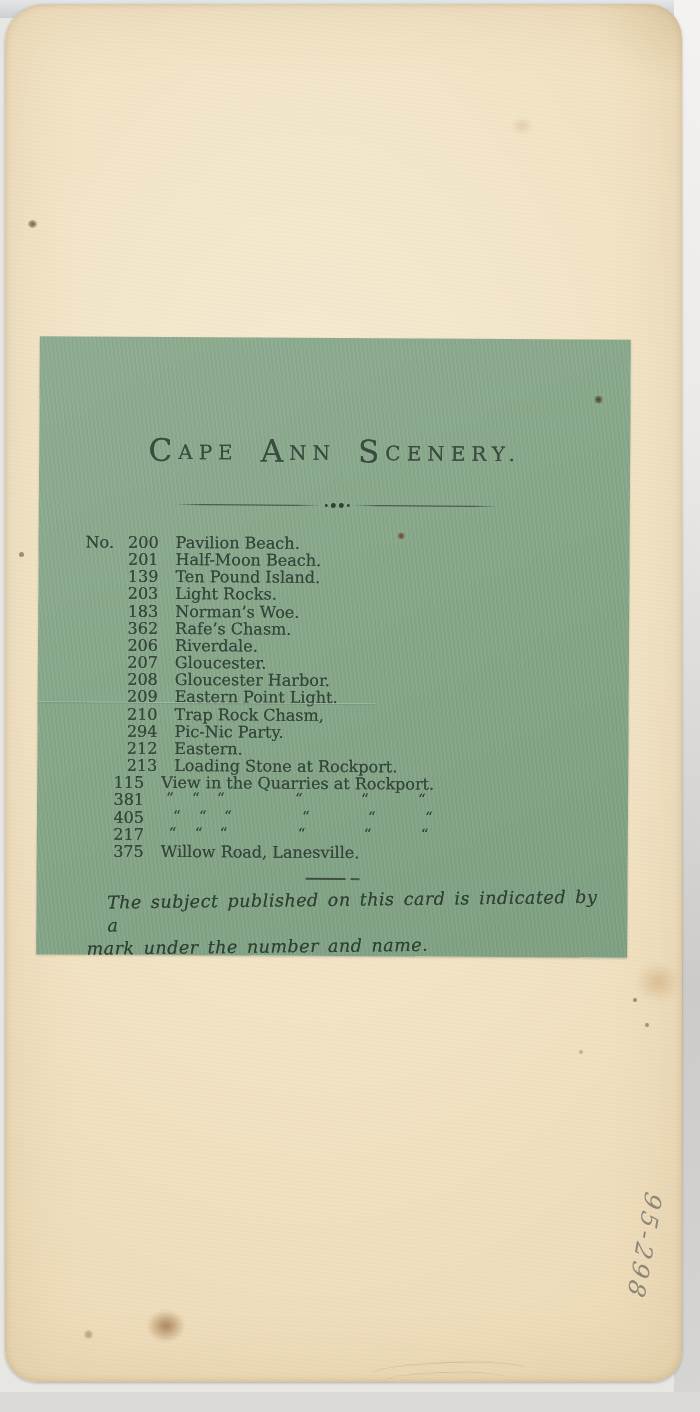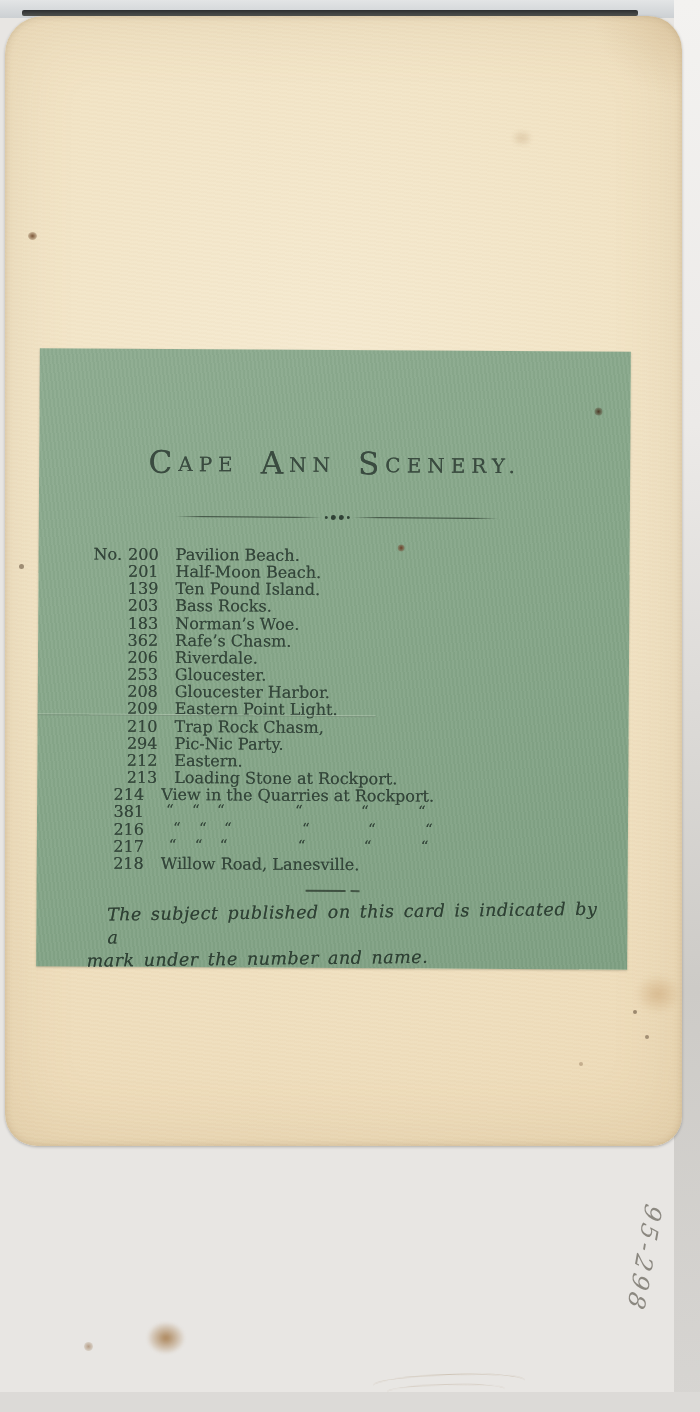--- a/index.html
+++ b/index.html
@@ -11,21 +11,21 @@
   
   .bg-top{position:absolute;left:0;top:0;width:700px;height:18px;
     background:linear-gradient(#e3e5e6,#ccd0d3);}
   .bg-right{position:absolute;right:0;top:0;width:26px;height:1412px;
     background:linear-gradient(#f3f2f0 0%,#eceae8 30%,#cdcbc7 70%,#d7d5d2 100%);}
   .bg-bottom{position:absolute;left:0;bottom:0;width:700px;height:20px;background:#dcdad7;}
   .top-dark-strip{position:absolute;left:22px;top:10px;width:616px;height:6px;
     background:linear-gradient(#2c2e30,#50524f);border-radius:2px;filter:blur(.5px);}
 
   
-  .card{position:absolute;left:5px;top:16px;width:677px;height:1130px;
+  .card{position:absolute;left:5px;top:4px;width:677px;height:1378px;
     border-radius:38px 34px 30px 32px;
     background:
       repeating-linear-gradient(7deg, rgba(255,255,255,.025) 0 2px, rgba(150,115,70,.02) 2px 4px),
       radial-gradient(120% 90% at 45% 35%, #f6ebd2 0%, #f2e4c6 40%, #eedcba 72%, #e7d2ab 100%);
     box-shadow:
       inset 0 0 7px rgba(140,110,70,.30),
       inset 0 0 70px rgba(160,130,85,.16),
       0 1px 3px rgba(0,0,0,.25);
   }
 
@@ -72,21 +72,21 @@
   .d-line{flex:1;height:1px;
     background:linear-gradient(to right, rgba(45,60,48,0), rgba(45,60,48,.85) 18%, rgba(45,60,48,.85) 82%, rgba(45,60,48,0));}
   .d-orn{display:flex;align-items:center;margin:0 2px;}
   .d-dot{background:rgba(38,54,44,.9);border-radius:50%;margin:0 1.5px;}
   .d-dot.a{width:3px;height:3px;}
   .d-dot.b{width:5px;height:5px;}
 
   .list{position:absolute;top:197px;left:0;width:100%;}
   .row{display:flex;font-size:16px;line-height:17.15px;}
   .num{width:120px;text-align:right;white-space:nowrap;}
-  .no-prefix{margin-right:6px;}
+  .no-prefix{margin-right:14px;}
   .name{margin-left:17px;white-space:nowrap;}
   .shift{transform:translateX(-13px);}
   .dittos{position:relative;margin-left:17px;width:420px;}
   .dm{position:absolute;top:-1px;font-size:15px;letter-spacing:-1px;}
   .dm:nth-child(1){left:5px;}  .dm:nth-child(2){left:31px;}
   .dm:nth-child(3){left:56px;} .dm:nth-child(4){left:134px;}
   .dm:nth-child(5){left:200px;}.dm:nth-child(6){left:257px;}
   .jit1 .dm{margin-left:7px;}  .jit2 .dm{margin-left:3px;}
 
   .subject-mark{position:absolute;left:0;top:366px;width:338px;height:1px;
@@ -156,36 +156,36 @@
       <div class="row">
         <span class="num">201</span>
         <span class="name">Half-Moon Beach.</span>
       </div>
       <div class="row">
         <span class="num">139</span>
         <span class="name">Ten Pound Island.</span>
       </div>
       <div class="row">
         <span class="num">203</span>
-        <span class="name">Bass Rocks.</span>
+        <span class="name">Light Rocks.</span>
       </div>
       <div class="row">
         <span class="num">183</span>
         <span class="name">Norman’s Woe.</span>
       </div>
       <div class="row">
         <span class="num">362</span>
         <span class="name">Rafe’s Chasm.</span>
       </div>
       <div class="row">
         <span class="num">206</span>
         <span class="name">Riverdale.</span>
       </div>
       <div class="row">
-        <span class="num">253</span>
+        <span class="num">207</span>
         <span class="name">Gloucester.</span>
       </div>
       <div class="row">
         <span class="num">208</span>
         <span class="name">Gloucester Harbor.</span>
       </div>
       <div class="row">
         <span class="num">209</span>
         <span class="name">Eastern Point Light.</span>
       </div>
@@ -199,36 +199,36 @@
       </div>
       <div class="row">
         <span class="num">212</span>
         <span class="name">Eastern.</span>
       </div>
       <div class="row">
         <span class="num">213</span>
         <span class="name">Loading Stone at Rockport.</span>
       </div>
       <div class="row shift">
-        <span class="num">214</span>
+        <span class="num">115</span>
         <span class="name">View in the Quarries at Rockport.</span>
       </div>
       <div class="row shift">
         <span class="num">381</span>
         <span class="dittos">
             <span class="dm">“</span>
             <span class="dm">“</span>
             <span class="dm">“</span>
             <span class="dm">“</span>
             <span class="dm">“</span>
             <span class="dm">“</span>
           </span>
       </div>
       <div class="row shift jit1">
-        <span class="num">216</span>
+        <span class="num">405</span>
         <span class="dittos">
             <span class="dm">“</span>
             <span class="dm">“</span>
             <span class="dm">“</span>
             <span class="dm">“</span>
             <span class="dm">“</span>
             <span class="dm">“</span>
           </span>
       </div>
       <div class="row shift jit2">
@@ -236,21 +236,21 @@
         <span class="dittos">
             <span class="dm">“</span>
             <span class="dm">“</span>
             <span class="dm">“</span>
             <span class="dm">“</span>
             <span class="dm">“</span>
             <span class="dm">“</span>
           </span>
       </div>
       <div class="row shift">
-        <span class="num">218</span>
+        <span class="num">375</span>
         <span class="name">Willow Road, Lanesville.</span>
       </div>
     </div>
 
     <div class="subject-mark"></div>
 
     <div class="note-divider">
       <div class="nd-a"></div>
       <div class="nd-b"></div>
     </div>

